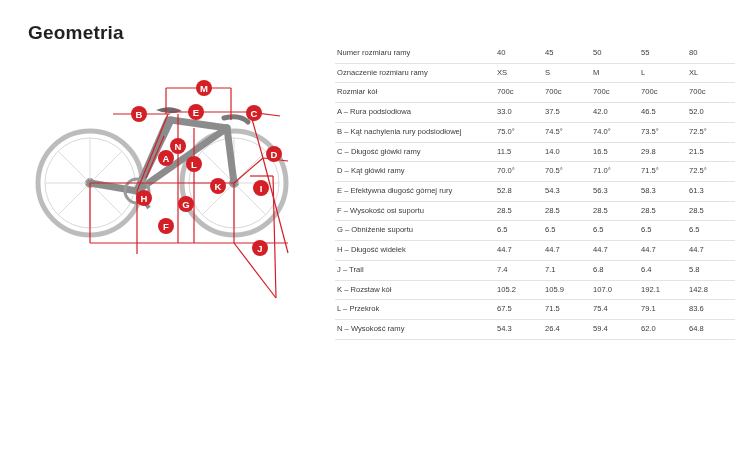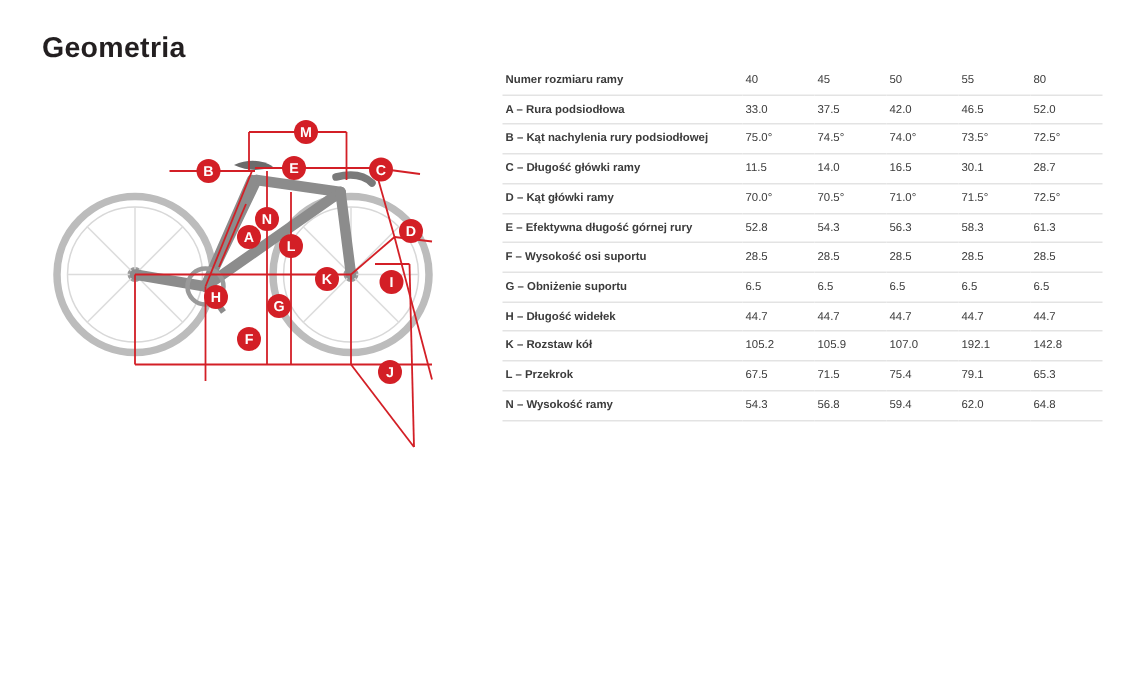--- a/index.html
+++ b/index.html
@@ -76,21 +76,21 @@
     text-align: left;
     padding: 5px 4px 5px 2px;
     border-bottom: 1px solid #e3e3e3;
     color: #3b3b3b;
     line-height: 1.15;
     vertical-align: middle;
     white-space: nowrap;
     overflow: hidden;
   }
   table.geo th {
-    font-weight: bold;
+    font-weight: normal;
   }
   table.geo td.rowlabel, table.geo th.rowlabel { padding-left: 2px; }
 </style>
 </head>
 <body>
 
 <div class="page">
 
   <div class="title">Geometria</div>
 
@@ -232,42 +232,58 @@
       <tbody id="geo-body">
           <tr>
             <th class="rowlabel">Numer rozmiaru ramy</th>
             <td>40</td>
             <td>45</td>
             <td>50</td>
             <td>55</td>
             <td>80</td>
           </tr>
           <tr>
+            <th class="rowlabel">Oznaczenie rozmiaru ramy</th>
+            <td>XS</td>
+            <td>S</td>
+            <td>M</td>
+            <td>L</td>
+            <td>XL</td>
+          </tr>
+          <tr>
+            <th class="rowlabel">Rozmiar kół</th>
+            <td>700c</td>
+            <td>700c</td>
+            <td>700c</td>
+            <td>700c</td>
+            <td>700c</td>
+          </tr>
+          <tr>
             <th class="rowlabel">A – Rura podsiodłowa</th>
             <td>33.0</td>
             <td>37.5</td>
             <td>42.0</td>
             <td>46.5</td>
             <td>52.0</td>
           </tr>
           <tr>
             <th class="rowlabel">B – Kąt nachylenia rury podsiodłowej</th>
             <td>75.0°</td>
             <td>74.5°</td>
             <td>74.0°</td>
             <td>73.5°</td>
             <td>72.5°</td>
           </tr>
           <tr>
             <th class="rowlabel">C – Długość główki ramy</th>
             <td>11.5</td>
             <td>14.0</td>
             <td>16.5</td>
-            <td>30.1</td>
-            <td>28.7</td>
+            <td>29.8</td>
+            <td>21.5</td>
           </tr>
           <tr>
             <th class="rowlabel">D – Kąt główki ramy</th>
             <td>70.0°</td>
             <td>70.5°</td>
             <td>71.0°</td>
             <td>71.5°</td>
             <td>72.5°</td>
           </tr>
           <tr>
@@ -296,39 +312,47 @@
           </tr>
           <tr>
             <th class="rowlabel">H – Długość widełek</th>
             <td>44.7</td>
             <td>44.7</td>
             <td>44.7</td>
             <td>44.7</td>
             <td>44.7</td>
           </tr>
           <tr>
+            <th class="rowlabel">J – Trail</th>
+            <td>7.4</td>
+            <td>7.1</td>
+            <td>6.8</td>
+            <td>6.4</td>
+            <td>5.8</td>
+          </tr>
+          <tr>
             <th class="rowlabel">K – Rozstaw kół</th>
             <td>105.2</td>
             <td>105.9</td>
             <td>107.0</td>
             <td>192.1</td>
             <td>142.8</td>
           </tr>
           <tr>
             <th class="rowlabel">L – Przekrok</th>
             <td>67.5</td>
             <td>71.5</td>
             <td>75.4</td>
             <td>79.1</td>
-            <td>65.3</td>
+            <td>83.6</td>
           </tr>
           <tr>
             <th class="rowlabel">N – Wysokość ramy</th>
             <td>54.3</td>
-            <td>56.8</td>
+            <td>26.4</td>
             <td>59.4</td>
             <td>62.0</td>
             <td>64.8</td>
           </tr>
         </tbody>
     </table>
   </div>
 
 </div>
 

